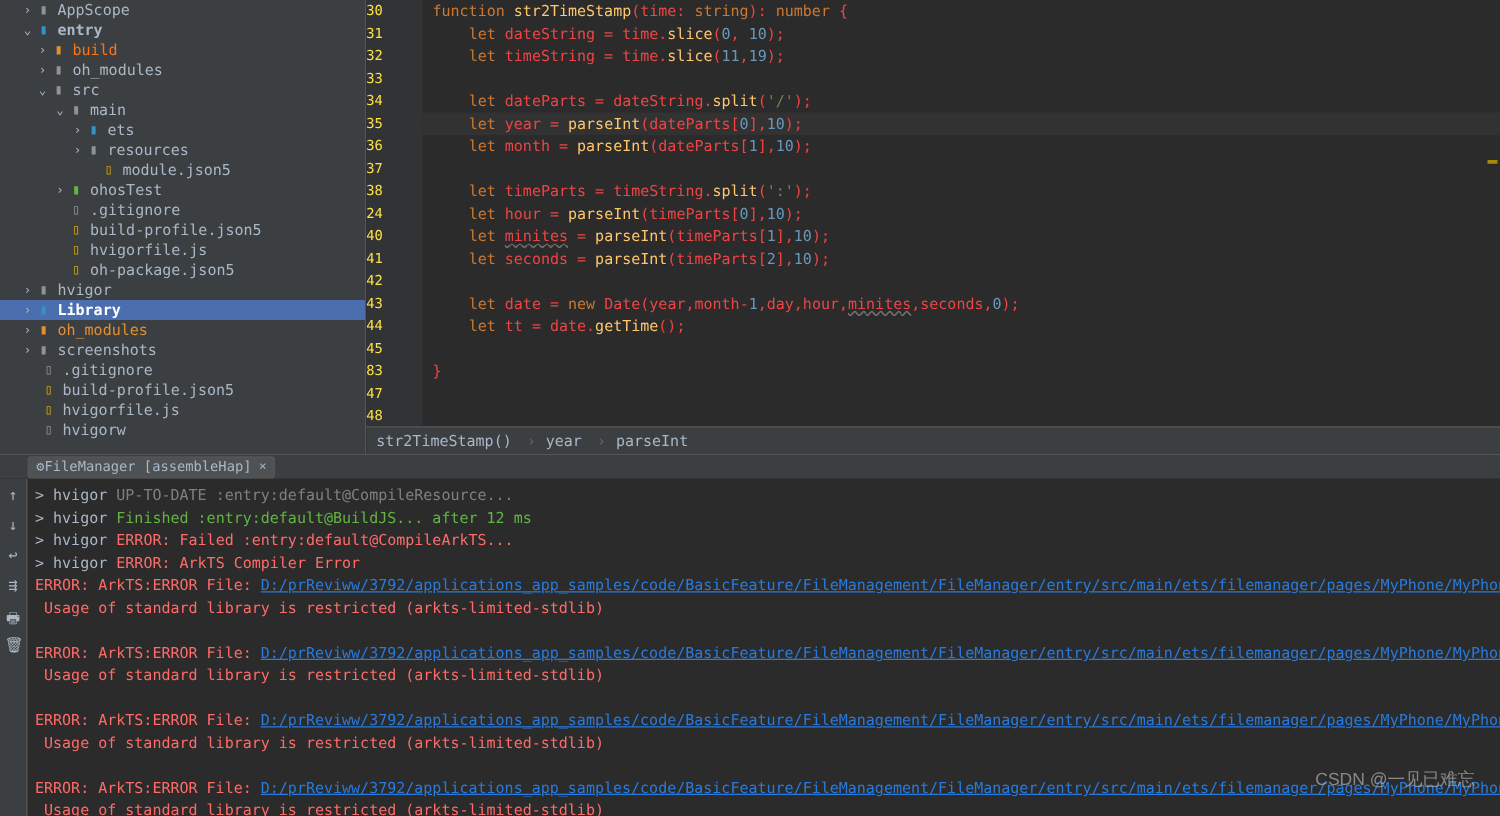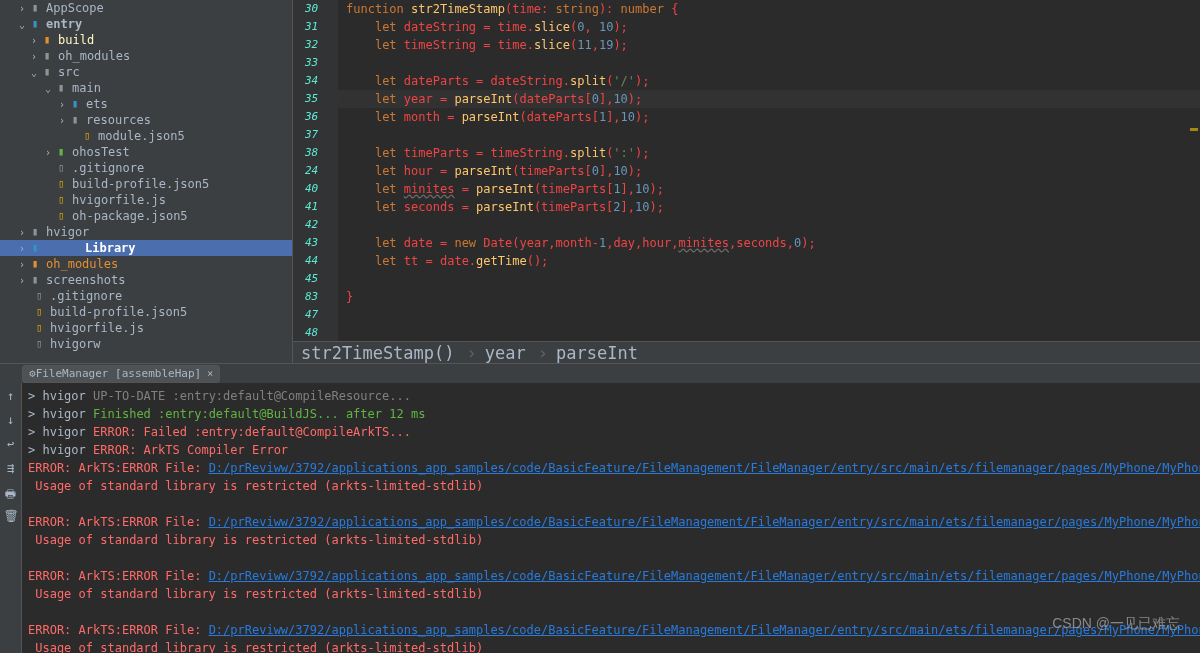--- a/index.html
+++ b/index.html
@@ -15,33 +15,33 @@
 .tree-item .icon { width:14px; height:14px; margin-right:4px; display:inline-block; font-size:11px; text-align:center; line-height:14px; }
 .icon.folder { color:#8d9496; }
 .icon.folder-o { color:#e38f30; }
 .icon.folder-g { color:#62b543; }
 .icon.folder-b { color:#3592c4; }
 .icon.file { color:#8d9496; }
 .icon.js { color:#d4a60a; }
 .icon.json { color:#d4a60a; }
 .editor-pane { flex:1; background:#2b2b2b; display:flex; flex-direction:column; overflow:hidden; }
 .gutter-code { display:flex; flex:1; overflow:hidden; }
-.gutter { background:#313335; width:45px; text-align:center; padding:0 8px 0 0; color:#5eead4;font-style:italic; }
+.gutter { background:#313335; width:45px; text-align:left; padding:0 8px 0 0; color:#fde047; }
 .gutter .ln { height:18px; line-height:18px; font-size:11px; }
 .code { flex:1; padding-left:8px; position:relative; }
 .code .line { height:18px; line-height:18px; white-space:pre; }
 .code .hl { position:absolute; left:0; right:0; height:18px; background:#323232; top:90px; z-index:0; }
 .code .line * { position:relative; z-index:1; }
 .kw { color:#cc7832; }
 .str { color:#6a8759; }
 .num { color:#6897bb; }
 .fn { color:#ffc66d; }
 .id { color:#ef4444; }
 .underline { text-decoration:underline wavy #707070; }
-.breadcrumb { height:22px; background:#3c3f41; border-top:1px solid #555; display:flex; align-items:center; padding:0 8px; font-size:17px; color:#a9b7c6; }
+.breadcrumb { height:22px; background:#3c3f41; border-top:1px solid #555; display:flex; align-items:center; padding:0 8px; font-size:12px; color:#a9b7c6; }
 .breadcrumb span { margin-right:8px; }
 .sep { color:#606366; margin:0 4px; }
 .bottom-tab { height:20px; background:#3c3f41; border-top:1px solid #555; display:flex; align-items:center; font-size:11px; }
 .tool-stripe { width:22px; background:#3c3f41; border-right:1px solid #555; display:flex; flex-direction:column; align-items:center; padding-top:6px; gap:10px; }
 .tool-stripe .t-icon { width:14px; height:14px; color:#a9b7c6; font-size:12px; text-align:center; }
 .bottom { flex:1; display:flex; background:#2b2b2b; overflow:hidden; }
 .console { flex:1; padding:4px 6px; font-size:12px; line-height:18px; overflow:hidden; }
 .console .cline { white-space:pre; }
 .prompt { color:#a9b7c6; }
 .ok { color:#808080; }
@@ -69,21 +69,21 @@
           <div class="tree-item">
             <span class="indent" style="width: 12px;"></span>
             <span class="caret">⌄</span>
             <span class="icon folder-b">▮</span>
             <span style="font-weight: bold;">entry</span>
           </div>
           <div class="tree-item">
             <span class="indent" style="width: 24px;"></span>
             <span class="caret">›</span>
             <span class="icon folder-o">▮</span>
-            <span style="color: #fef9c3;">build</span>
+            <span style="color: #f97316;">build</span>
           </div>
           <div class="tree-item">
             <span class="indent" style="width: 24px;"></span>
             <span class="caret">›</span>
             <span class="icon folder">▮</span>
             <span>oh_modules</span>
           </div>
           <div class="tree-item">
             <span class="indent" style="width: 24px;"></span>
             <span class="caret">⌄</span>
@@ -147,21 +147,21 @@
           <div class="tree-item">
             <span class="indent" style="width: 12px;"></span>
             <span class="caret">›</span>
             <span class="icon folder">▮</span>
             <span>hvigor</span>
           </div>
           <div class="tree-item selected">
             <span class="indent" style="width: 12px;"></span>
             <span class="caret">›</span>
             <span class="icon folder-b">▮</span>
-            <span style="font-weight: bold; margin-left: 39px;">Library</span>
+            <span style="font-weight: bold;">Library</span>
           </div>
           <div class="tree-item">
             <span class="indent" style="width: 12px;"></span>
             <span class="caret">›</span>
             <span class="icon folder-o">▮</span>
             <span style="color: rgb(227, 143, 48);">oh_modules</span>
           </div>
           <div class="tree-item">
             <span class="indent" style="width: 12px;"></span>
             <span class="caret">›</span>

